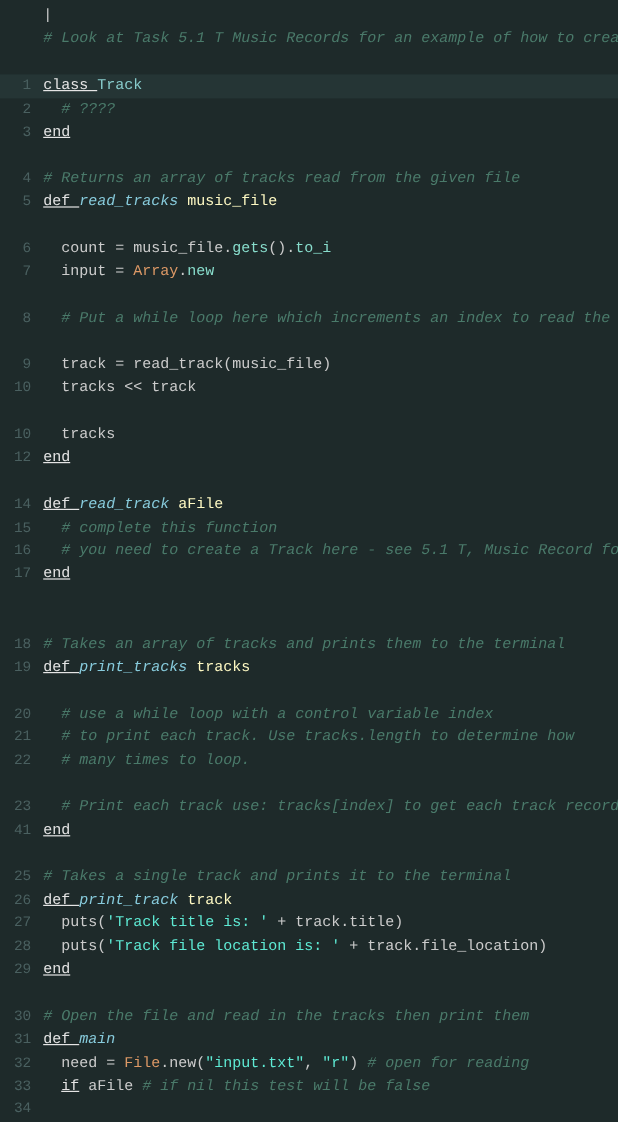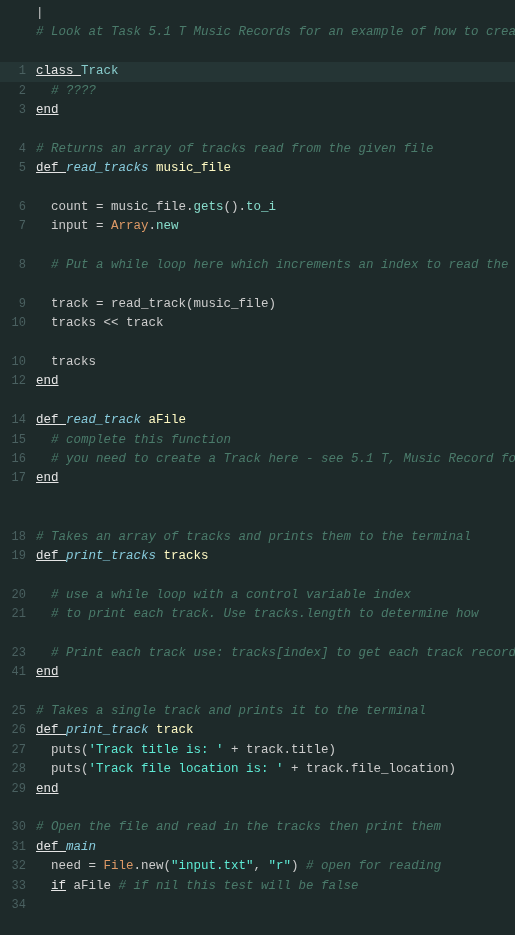--- a/index.html
+++ b/index.html
@@ -178,20 +178,24 @@
       </div>
       <div class="line">
         <span class="line-num">20</span>
         <span class="line-content"><span class="c-comment">  # use a while loop with a control variable index</span></span>
       </div>
       <div class="line">
         <span class="line-num">21</span>
         <span class="line-content"><span class="c-comment">  # to print each track. Use tracks.length to determine how</span></span>
       </div>
       <div class="line">
+        <span class="line-num">22</span>
+        <span class="line-content"><span class="c-comment">  # many times to loop.</span></span>
+      </div>
+      <div class="line">
         <span class="line-num"></span>
         <span class="line-content"></span>
       </div>
       <div class="line">
         <span class="line-num">23</span>
         <span class="line-content"><span class="c-comment">  # Print each track use: tracks[index] to get each track record</span></span>
       </div>
       <div class="line">
         <span class="line-num">41</span>
         <span class="line-content"><span class="c-keyword">end</span></span>

